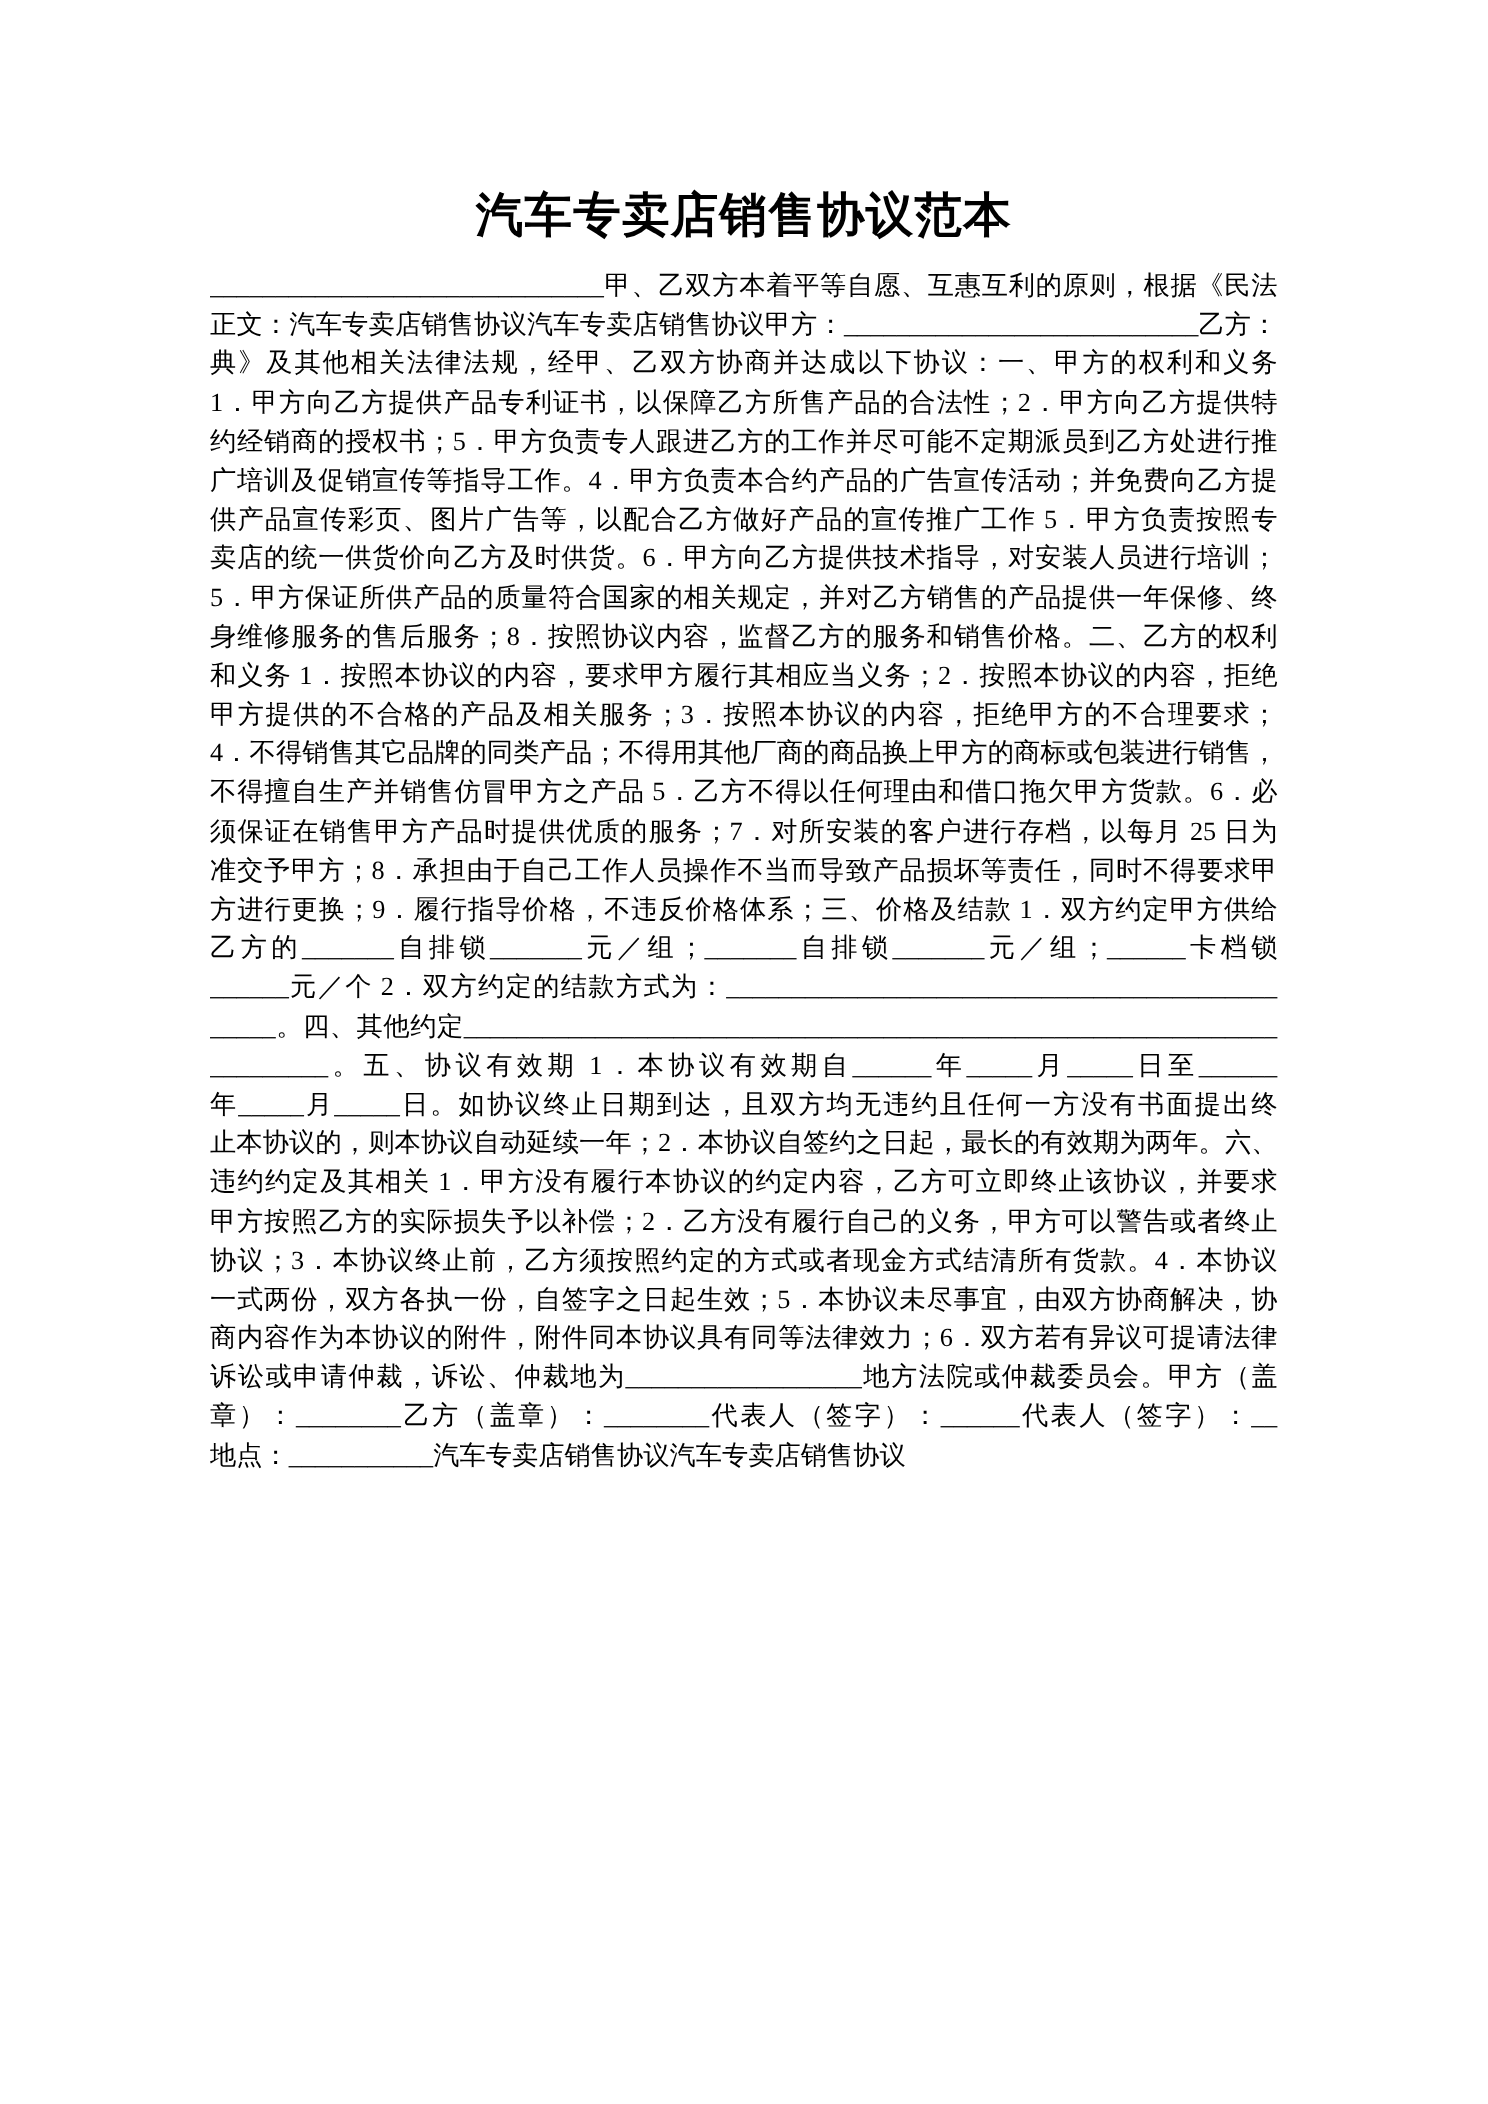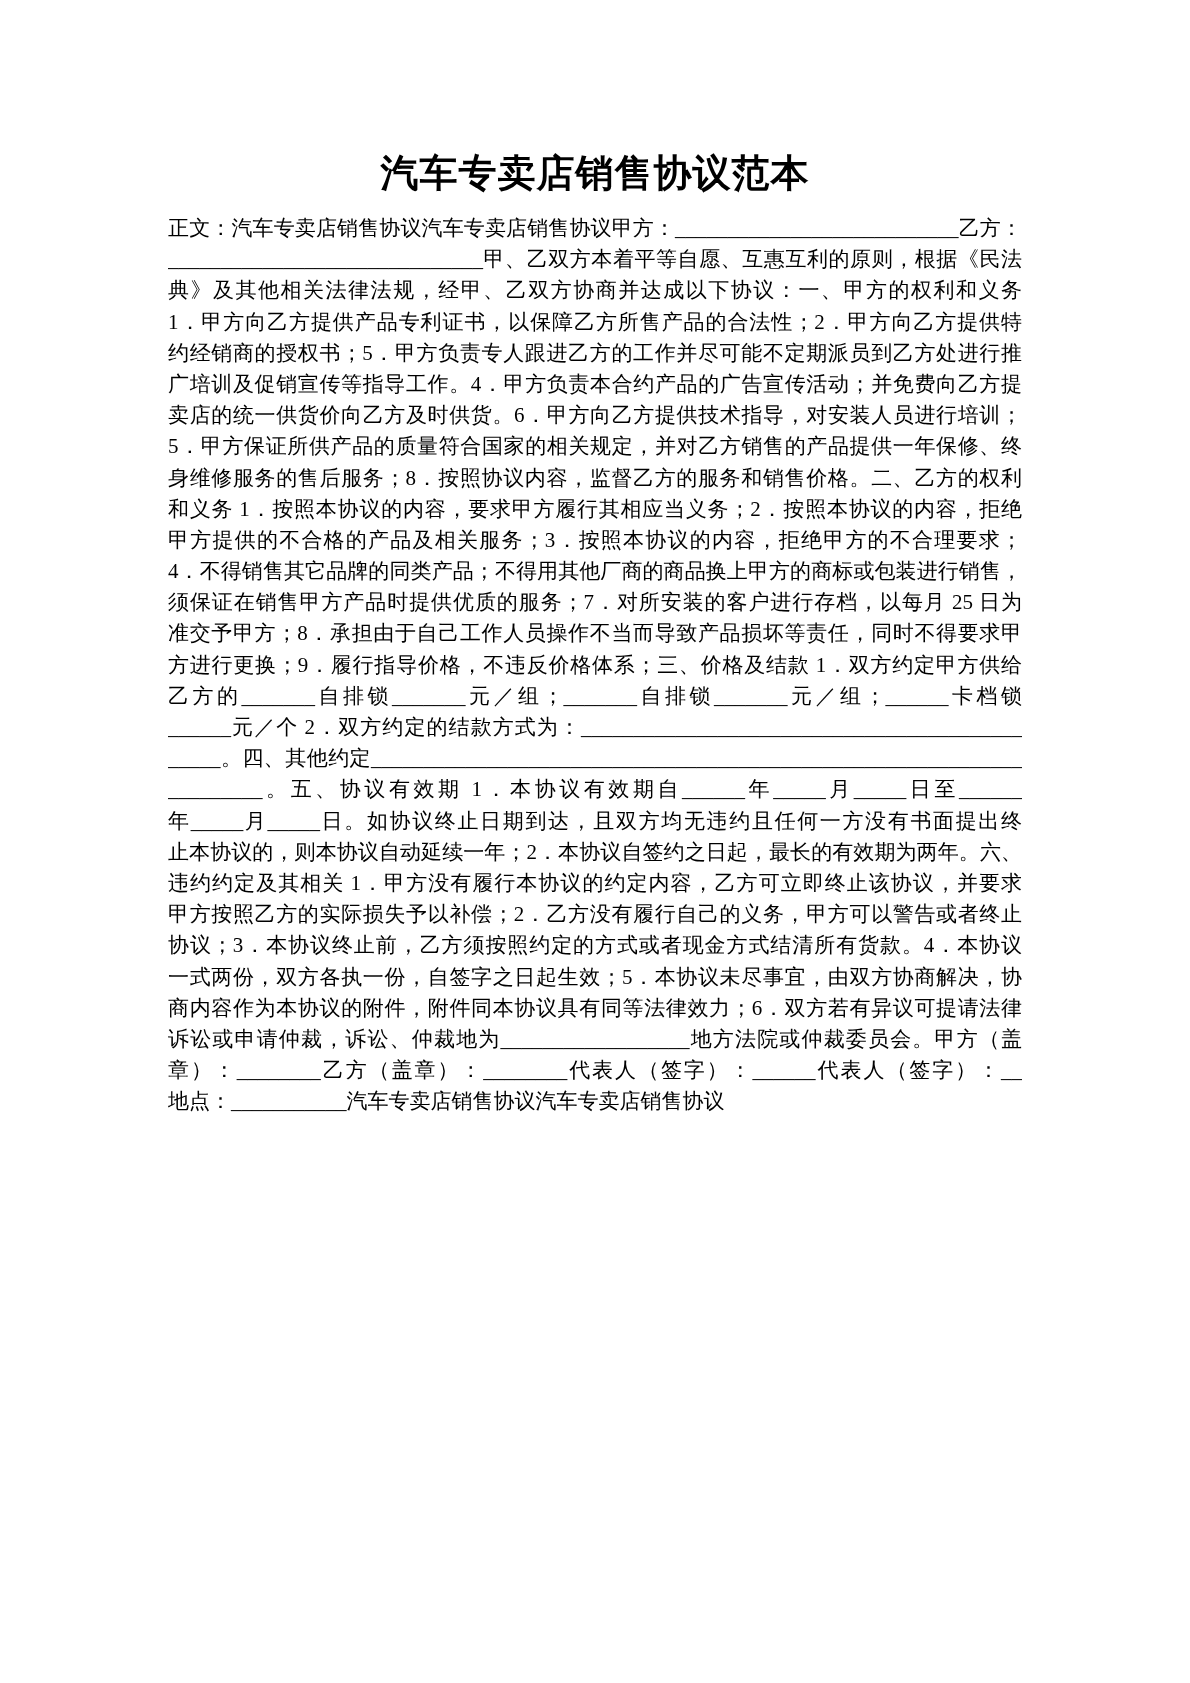--- a/index.html
+++ b/index.html
@@ -46,32 +46,34 @@
   }
 </style>
 </head>
 <body>
 
 <div class="page">
   <div class="content">
     <h1 class="doc-title">汽车专卖店销售协议范本</h1>
     <div class="doc-body">
 
-    <div class="line">正文：汽车专卖店销售协议汽车专卖店销售协议甲方：___________________________乙方：</div>
-        <div class="line">______________________________甲、乙双方本着平等自愿、互惠互利的原则，根据《民法</div>
+    <div class="line">______________________________甲、乙双方本着平等自愿、互惠互利的原则，根据《民法</div>
+        <div class="line">正文：汽车专卖店销售协议汽车专卖店销售协议甲方：___________________________乙方：</div>
         <div class="line">典》及其他相关法律法规，经甲、乙双方协商并达成以下协议：一、甲方的权利和义务</div>
         <div class="line">1．甲方向乙方提供产品专利证书，以保障乙方所售产品的合法性；2．甲方向乙方提供特</div>
         <div class="line">约经销商的授权书；5．甲方负责专人跟进乙方的工作并尽可能不定期派员到乙方处进行推</div>
         <div class="line">广培训及促销宣传等指导工作。4．甲方负责本合约产品的广告宣传活动；并免费向乙方提</div>
+        <div class="line">供产品宣传彩页、图片广告等，以配合乙方做好产品的宣传推广工作 5．甲方负责按照专</div>
         <div class="line">卖店的统一供货价向乙方及时供货。6．甲方向乙方提供技术指导，对安装人员进行培训；</div>
         <div class="line">5．甲方保证所供产品的质量符合国家的相关规定，并对乙方销售的产品提供一年保修、终</div>
         <div class="line">身维修服务的售后服务；8．按照协议内容，监督乙方的服务和销售价格。二、乙方的权利</div>
         <div class="line">和义务 1．按照本协议的内容，要求甲方履行其相应当义务；2．按照本协议的内容，拒绝</div>
         <div class="line">甲方提供的不合格的产品及相关服务；3．按照本协议的内容，拒绝甲方的不合理要求；</div>
         <div class="line">4．不得销售其它品牌的同类产品；不得用其他厂商的商品换上甲方的商标或包装进行销售，</div>
+        <div class="line">不得擅自生产并销售仿冒甲方之产品 5．乙方不得以任何理由和借口拖欠甲方货款。6．必</div>
         <div class="line">须保证在销售甲方产品时提供优质的服务；7．对所安装的客户进行存档，以每月 25 日为</div>
         <div class="line">准交予甲方；8．承担由于自己工作人员操作不当而导致产品损坏等责任，同时不得要求甲</div>
         <div class="line">方进行更换；9．履行指导价格，不违反价格体系；三、价格及结款 1．双方约定甲方供给</div>
         <div class="line">乙方的_______自排锁_______元／组；_______自排锁_______元／组；______卡档锁</div>
         <div class="line">______元／个 2．双方约定的结款方式为：__________________________________________</div>
         <div class="line">_____。四、其他约定______________________________________________________________</div>
         <div class="line">_________。五、协议有效期 1．本协议有效期自______年_____月_____日至______</div>
         <div class="line">年_____月_____日。如协议终止日期到达，且双方均无违约且任何一方没有书面提出终</div>
         <div class="line">止本协议的，则本协议自动延续一年；2．本协议自签约之日起，最长的有效期为两年。六、</div>
         <div class="line">违约约定及其相关 1．甲方没有履行本协议的约定内容，乙方可立即终止该协议，并要求</div>

